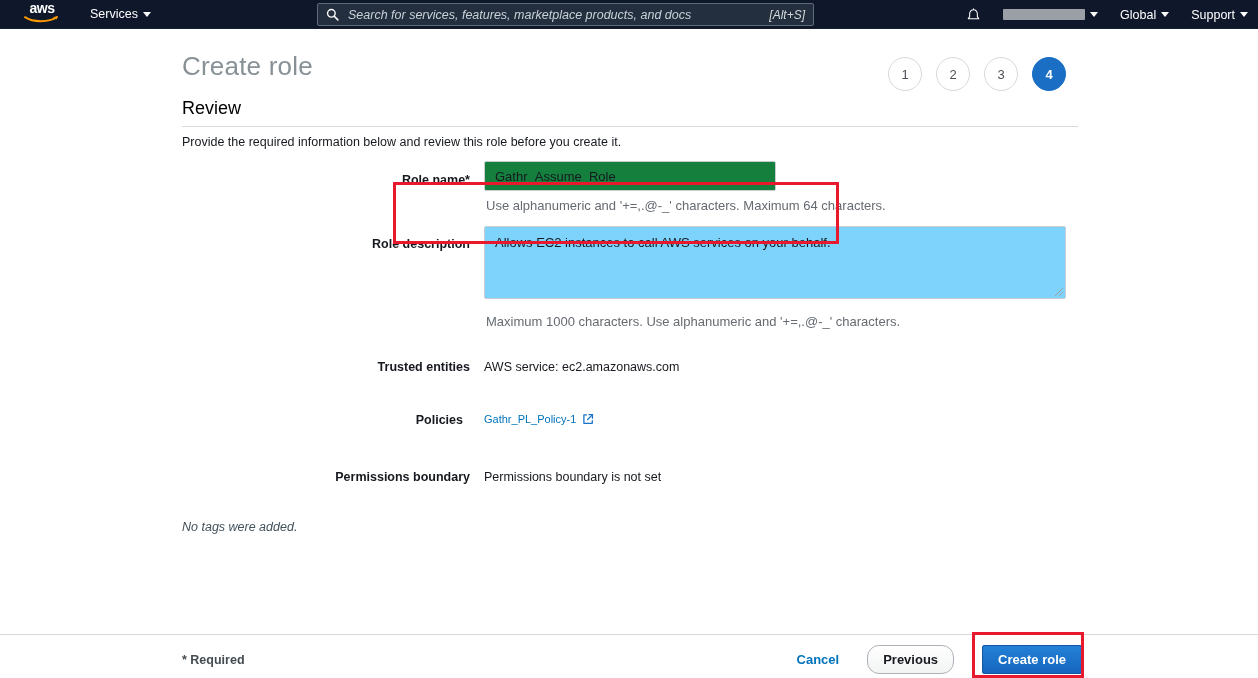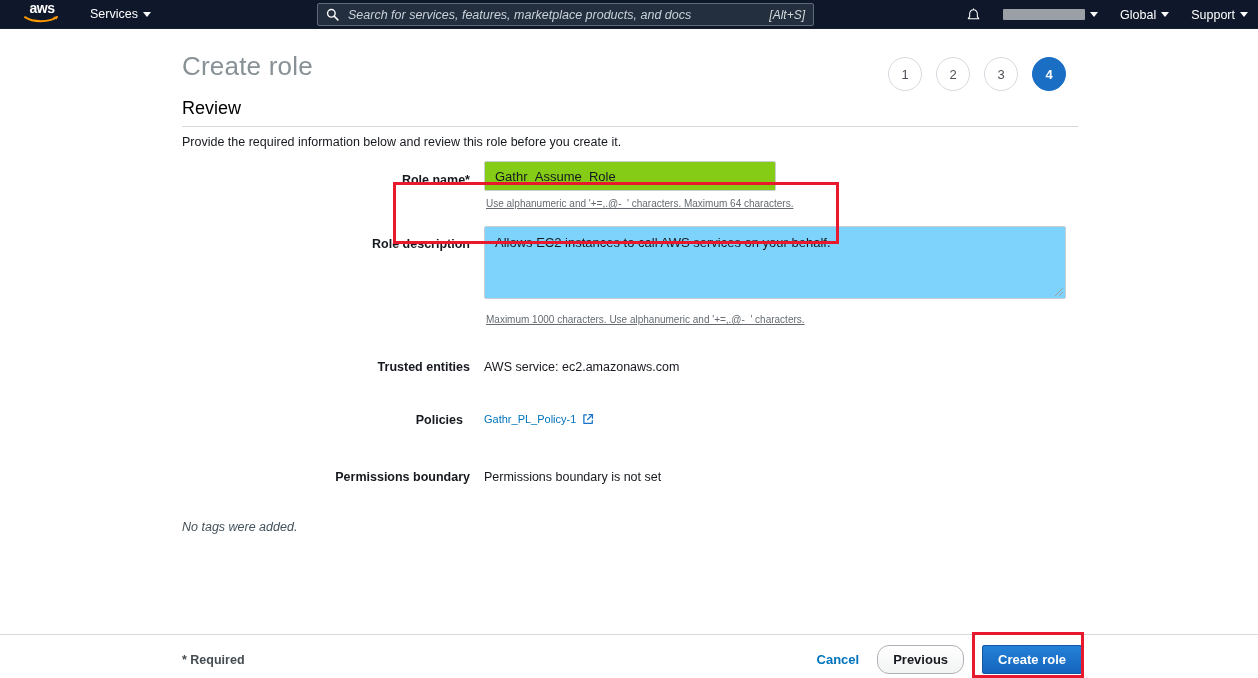--- a/index.html
+++ b/index.html
@@ -114,29 +114,29 @@
     font-size: 12.5px; color: #16191f;
   }
 
   
   .row { position: absolute; }
   .row-label {
     position: absolute; right: 0; top: 0;
     font-size: 12.5px; font-weight: 700; color: #16191f;
     text-align: right; white-space: nowrap;
   }
-  .hint { font-size: 10px; color: #656b71; text-decoration: underline; }
+  .hint { font-size: 13px; color: #656b71; }
 
   #row-rolename { left: 0; top: 131px; width: 1258px; height: 60px; }
   #rolename-label { left: 0; width: 470px; top: 12px; text-align: right; }
   #rolename-input {
     position: absolute; left: 484px; top: 0;
     width: 292px; height: 30px;
     border: 1px solid #c9cdd2; border-radius: 2px;
-    background: #84cc16;
+    background: #15803d;
     font-size: 13px; color: #16191f;
     font-family: "Liberation Sans", sans-serif;
     padding: 0 10px; outline: none;
   }
   #rolename-hint { position: absolute; left: 486px; top: 37px; }
 
   #row-desc { left: 0; top: 196px; width: 1258px; height: 130px; }
   #desc-label { left: 0; width: 470px; top: 11px; text-align: right; }
   #desc-textarea {
     position: absolute; left: 484px; top: 0;
@@ -192,21 +192,21 @@
     width: 1258px; height: 44px;
     background: #ffffff;
     border-top: 1px solid #d5dbdb;
   }
   #required-note {
     position: absolute; left: 182px; top: 18px;
     font-size: 12.5px; font-weight: 700; color: #444c52;
   }
   #footer-actions {
     position: absolute; right: 176px; top: 10px;
-    display: flex; align-items: center; gap: 18px;
+    display: flex; align-items: center; gap: 28px;
   }
   #cancel-link {
     font-size: 13px; color: #0073bb; font-weight: 700;
     text-decoration: none; cursor: pointer;
   }
   #previous-button {
     height: 29px; padding: 0 15px;
     border: 1px solid #adb1b8; border-radius: 12px;
     background: linear-gradient(#ffffff, #f2f3f3);
     font-size: 13px; font-weight: 700; color: #16191f;

